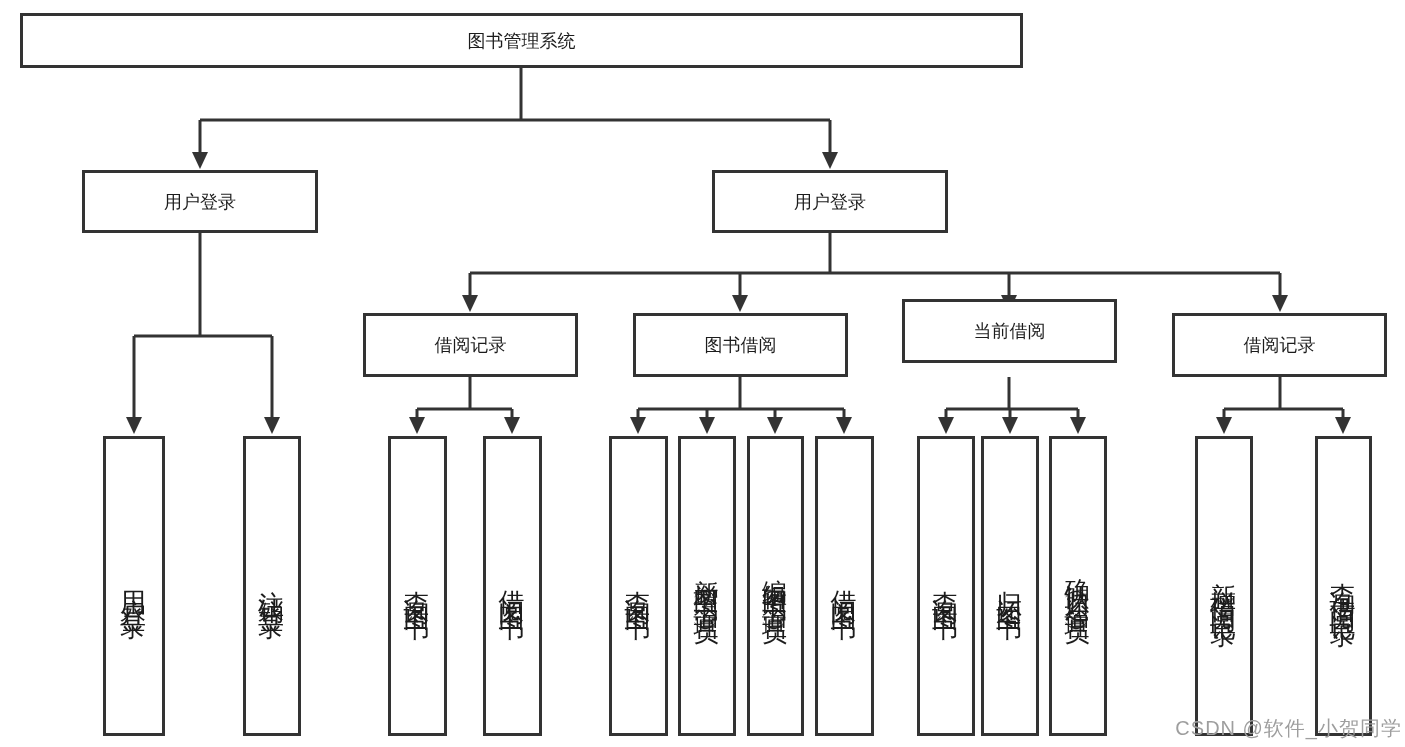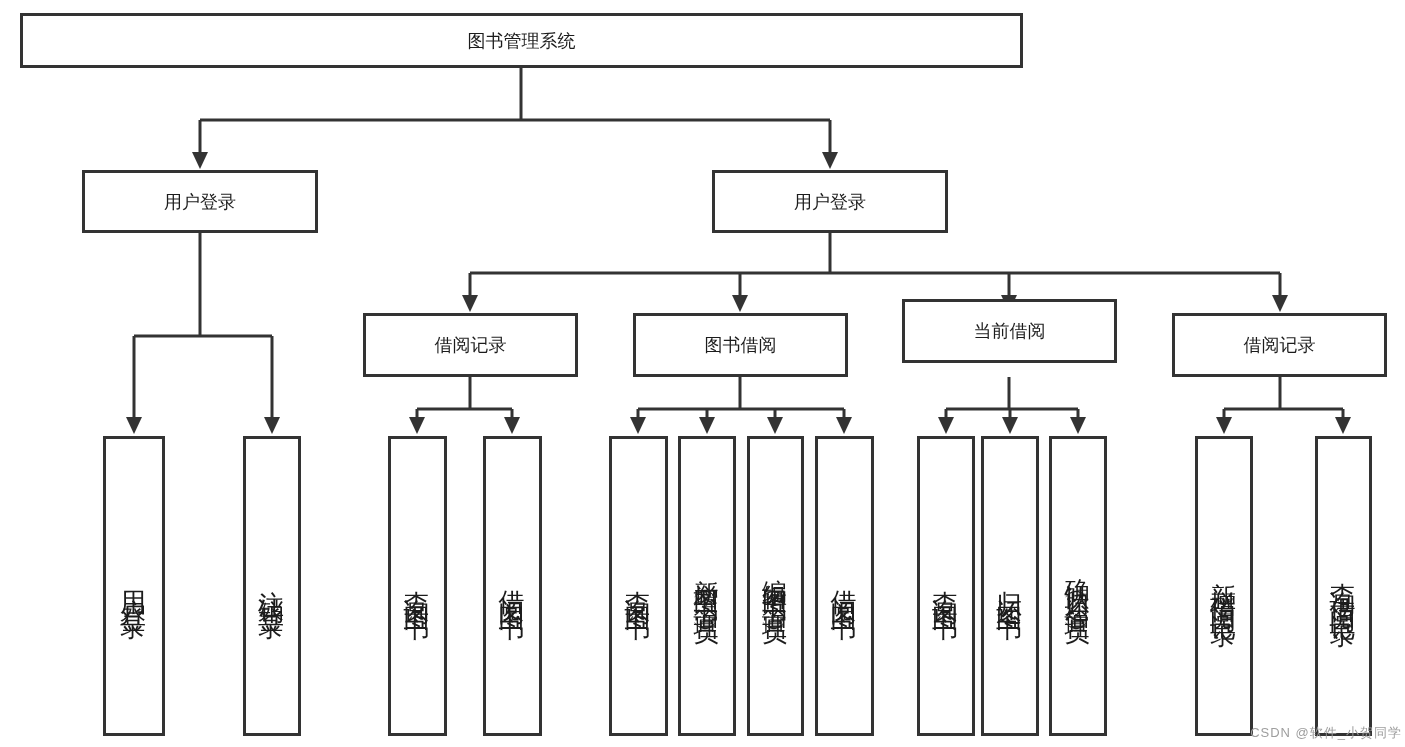--- a/index.html
+++ b/index.html
@@ -48,21 +48,21 @@
   #leaf-bb-add{left:678px;width:58px;}
   #leaf-bb-edit{left:747px;width:57px;}
   #leaf-bb-borrow{left:815px;width:59px;}
   #leaf-cb-query{left:917px;width:58px;}
   #leaf-cb-return{left:981px;width:58px;}
   #leaf-cb-confirm{left:1049px;width:58px;}
   #leaf-br-add{left:1195px;width:58px;}
   #leaf-br-query{left:1315px;width:57px;}
   #watermark{
     position:absolute;right:3px;bottom:5px;
-    font-size:13px;color:#9e9e9e;
+    font-size:20px;color:#9e9e9e;
     letter-spacing:1px;white-space:nowrap;
     z-index:5;
   }
 </style>
 </head>
 <body>
 
 <div id="stage">
 
   <svg class="wires" viewBox="0 0 1405 747">

